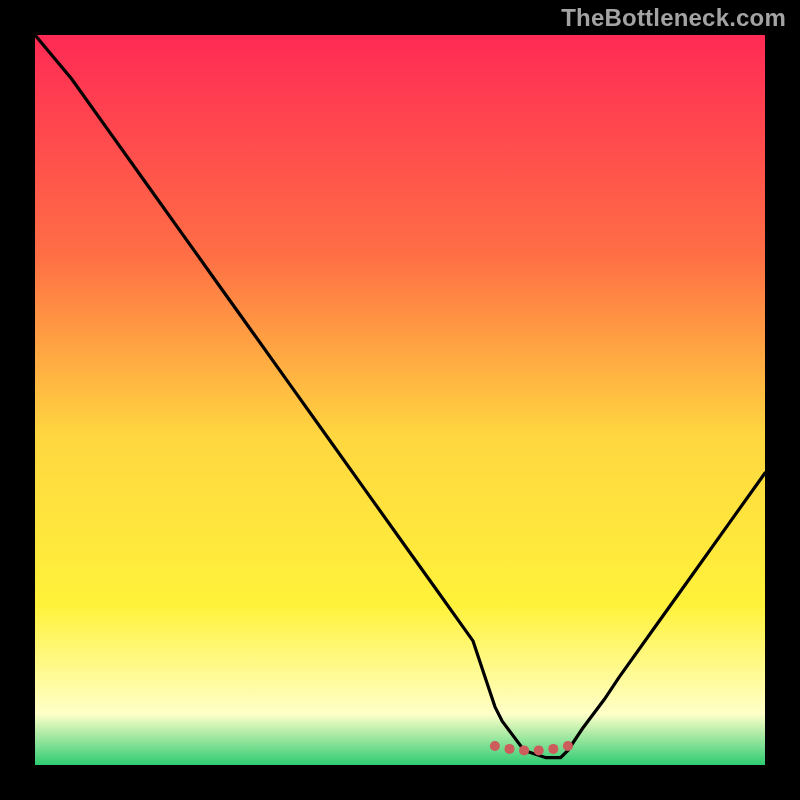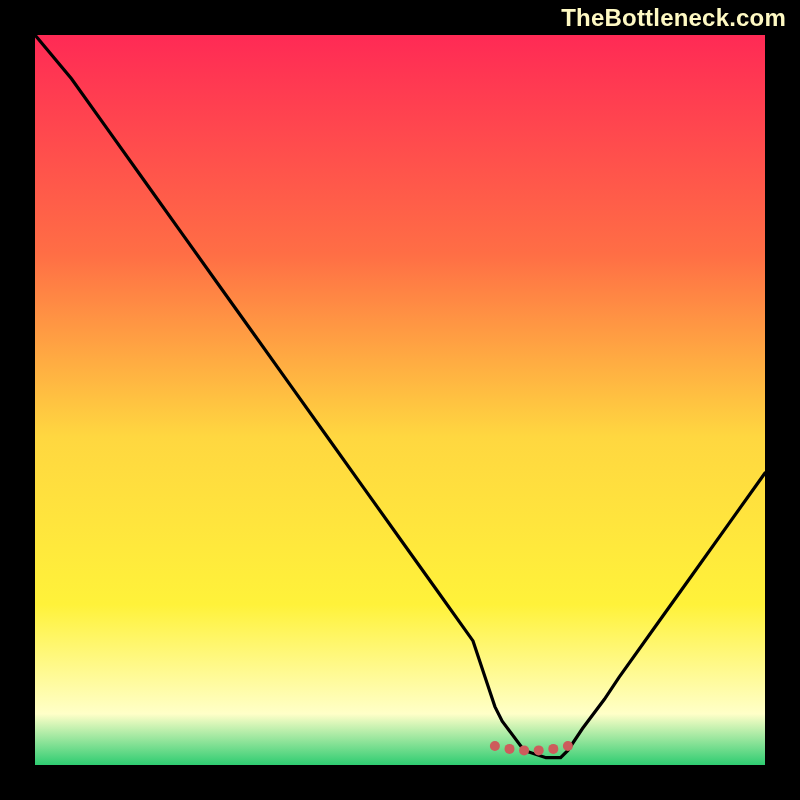--- a/index.html
+++ b/index.html
@@ -23,21 +23,21 @@
     height: 800px;
     display: block;
   }
   .watermark {
     position: absolute;
     top: 4px;
     right: 14px;
     font-family: Arial, Helvetica, sans-serif;
     font-size: 24px;
     font-weight: 700;
-    color: #fef9c3;
+    color: #a3a3a3;
     letter-spacing: 0.2px;
     user-select: none;
   }
 </style>
 </head>
 <body>
 
 <div class="stage">
 
   <svg viewBox="0 0 800 800" preserveAspectRatio="none">

